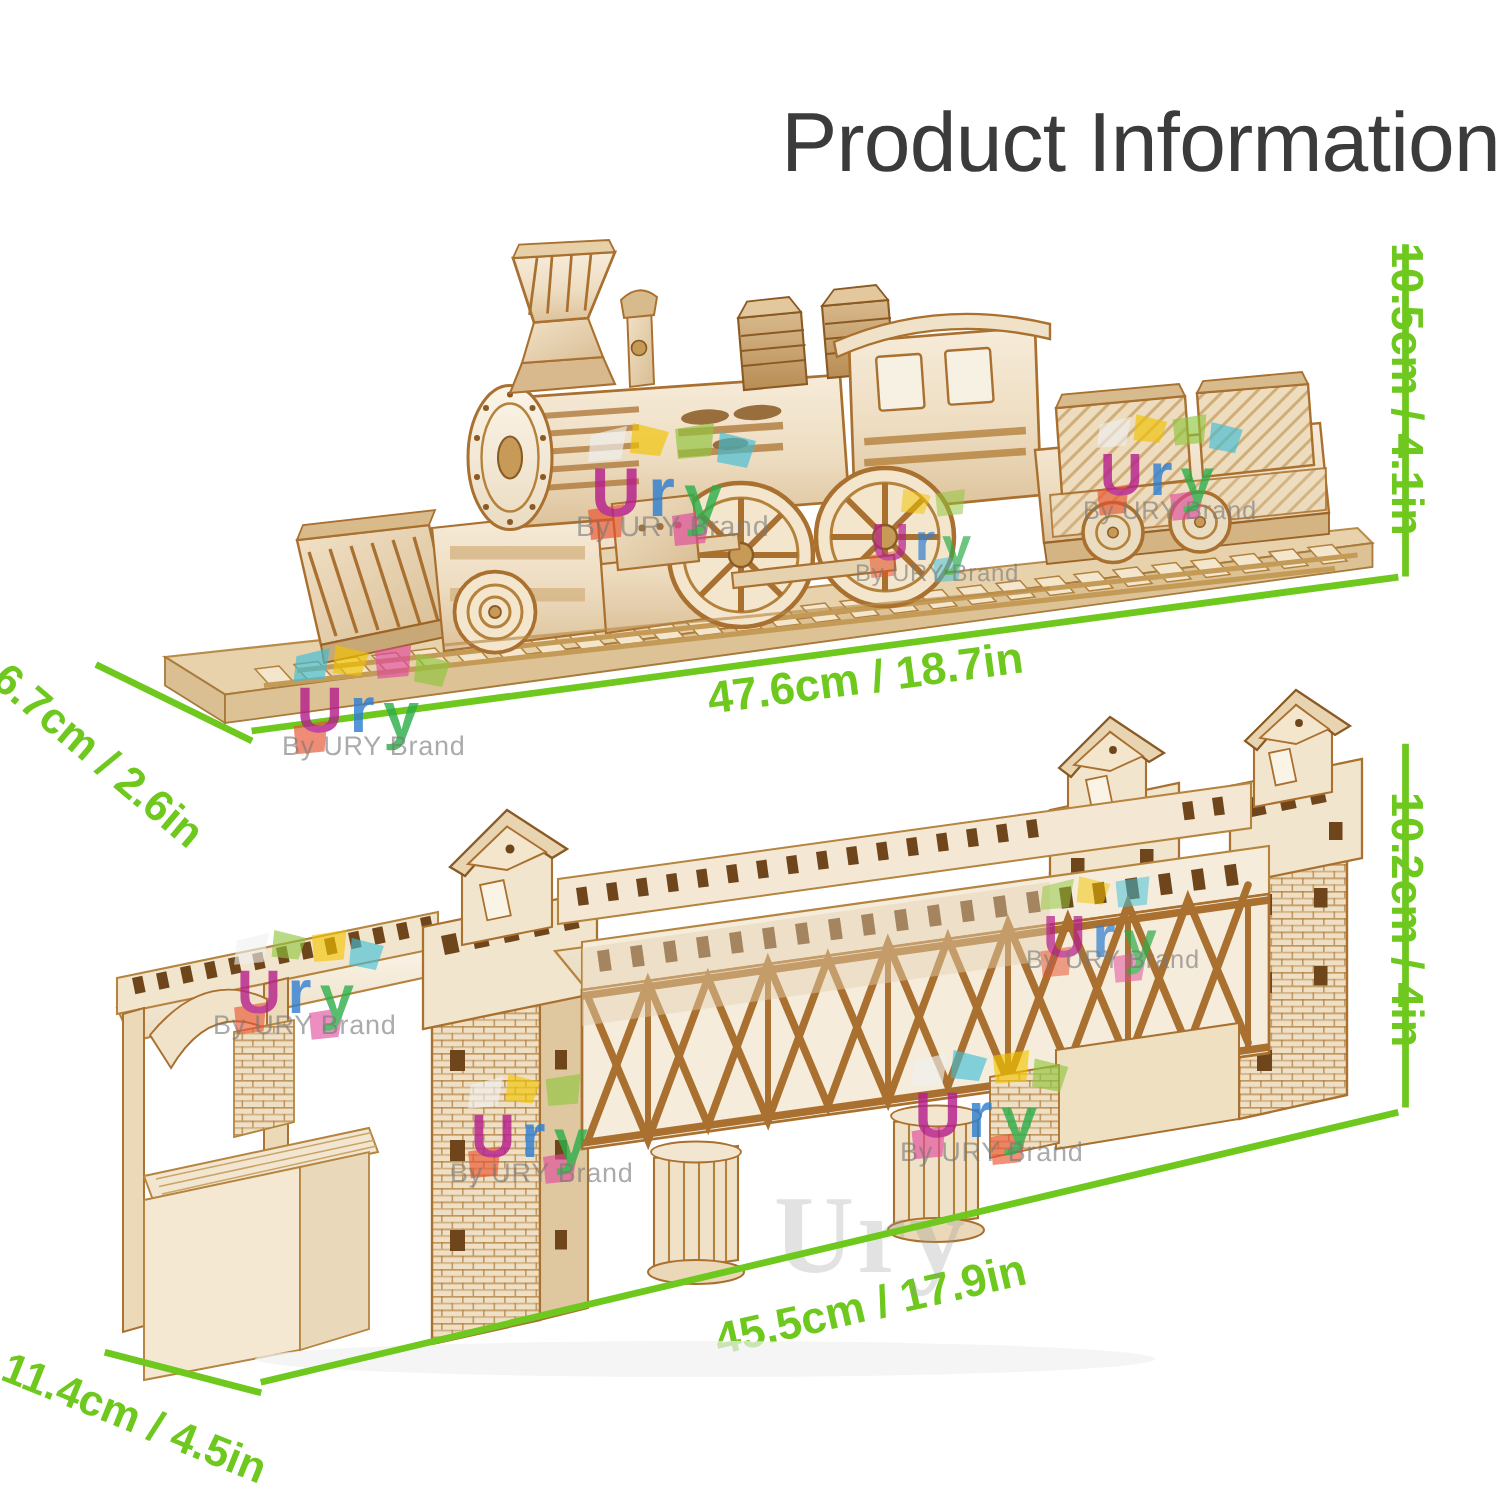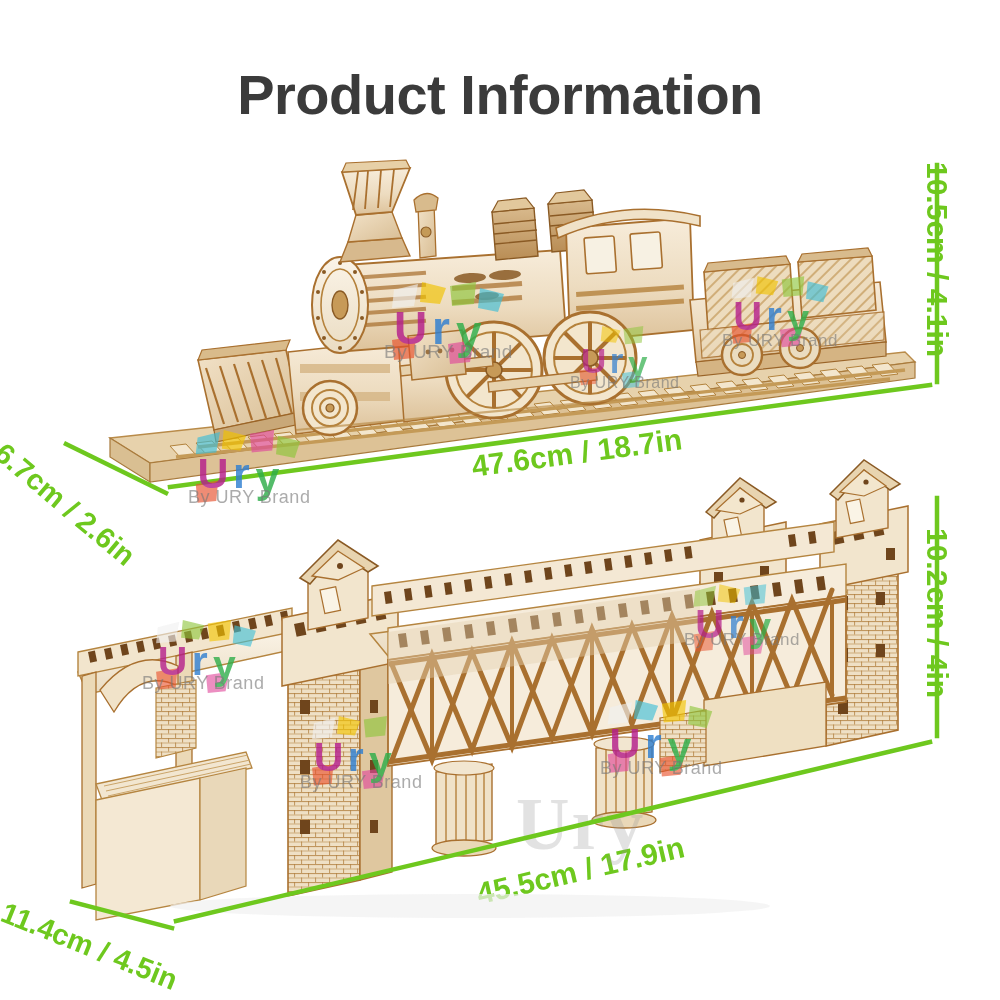--- a/index.html
+++ b/index.html
@@ -17,23 +17,23 @@
     height: 1000px;
     background: #ffffff;
     overflow: hidden;
   }
   
   #page-title {
     position: absolute;
     left: 0;
     top: 62px;
     width: 1000px;
-    text-align: center;
+    text-align: right;
     font-size: 56px;
-    font-weight: 700;
+    font-weight: 400;
     letter-spacing: -0.5px;
     color: #3b3b3b;
     font-family: "Liberation Sans", sans-serif;
     white-space: nowrap;
   }
   
   .dim-label {
     position: absolute;
     color: #6ec81e;
     font-family: "Liberation Sans", sans-serif;

